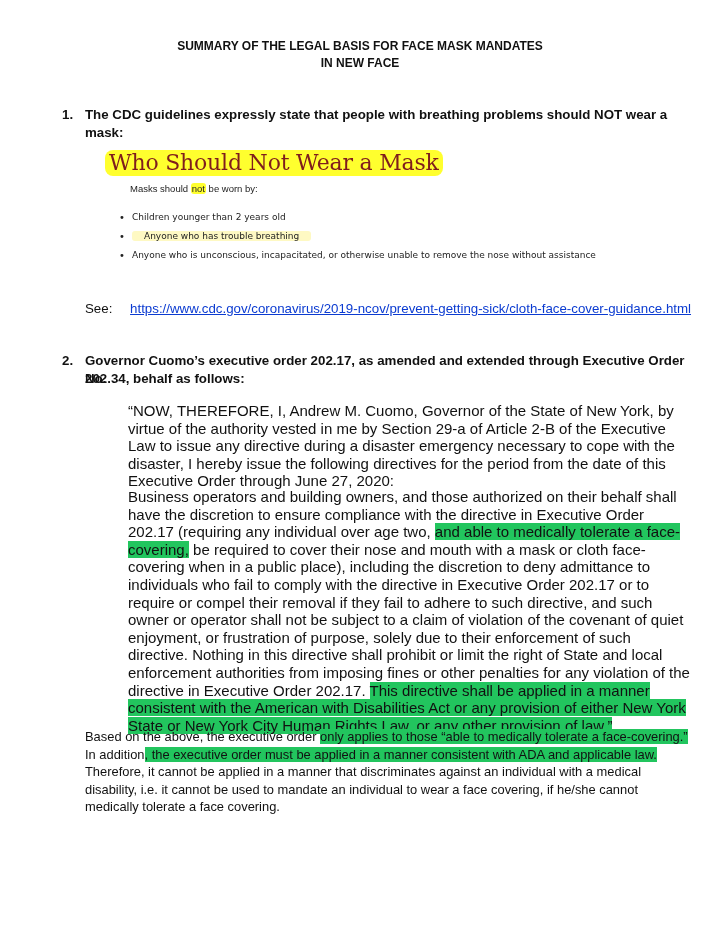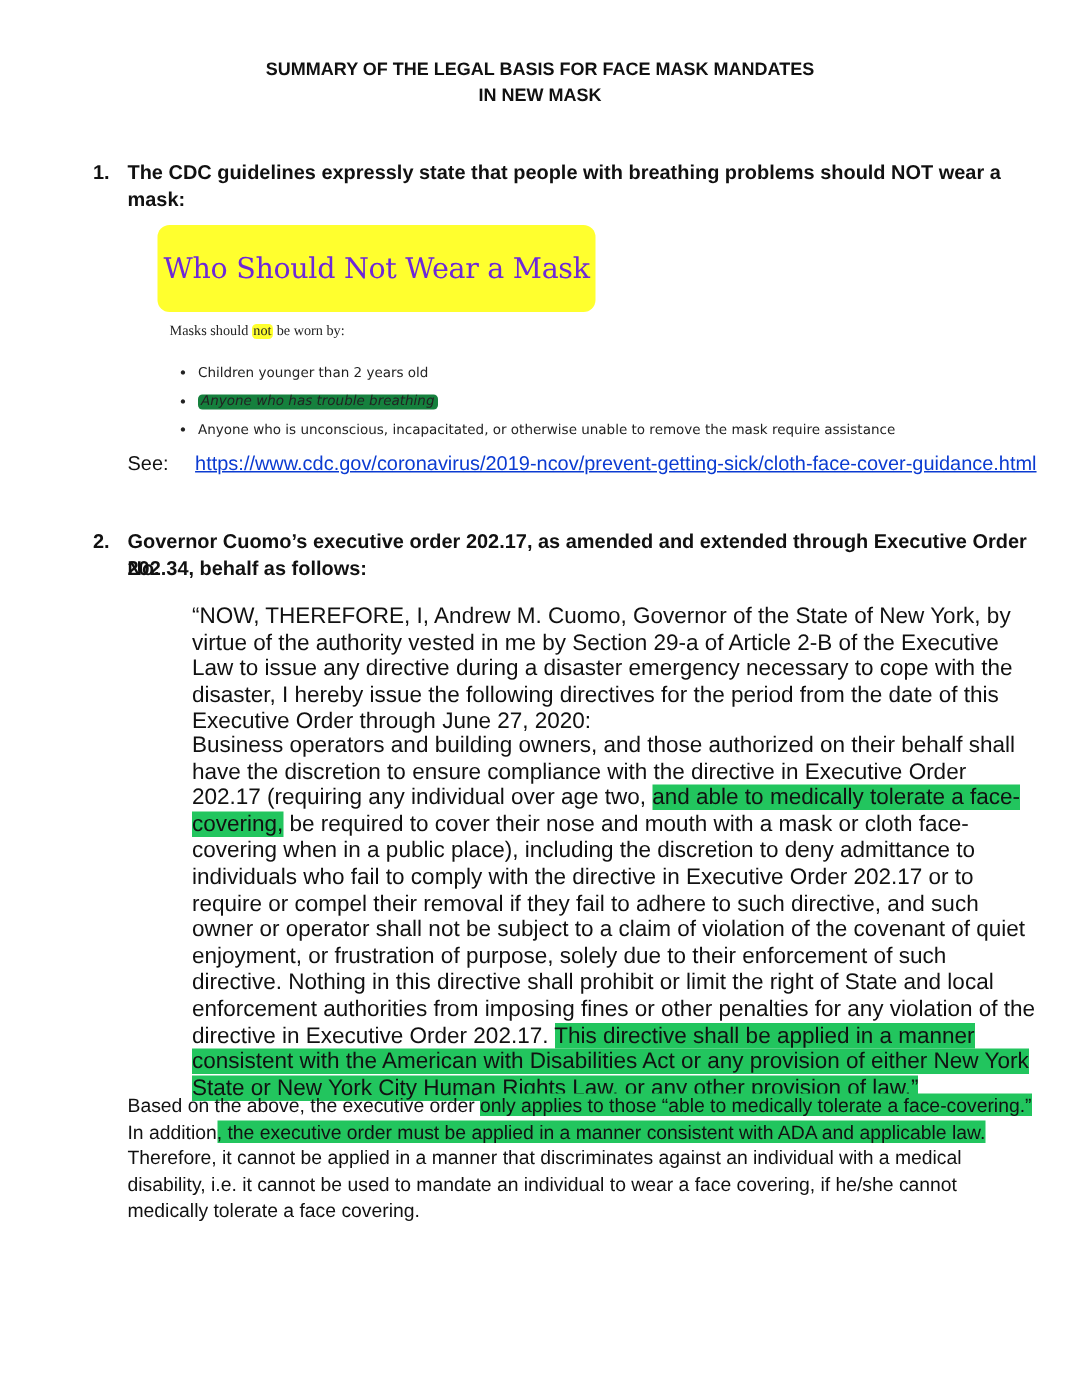--- a/index.html
+++ b/index.html
@@ -14,69 +14,69 @@
     font-weight: bold; font-size: 12px; line-height: 17px;
   }
   .heading {
     font-weight: bold; font-size: 13.3px; line-height: 18px;
   }
   .num { position: absolute; left: 62px; }
   .htext { position: absolute; left: 85px; width: 610px; }
   .hl { background: #22c55e; }
   .cdc-box { left: 105px; top: 150px; width: 520px; }
   .cdc-title {
-    font-family: "DejaVu Serif", serif; font-size: 19px; line-height: 26px;
-    background: #ffff2e; border-radius: 8px; padding: 16px 4px; display: inline-block;
-    color: #6d28d9; letter-spacing: -0.2px;
+    font-family: "DejaVu Serif", serif; font-size: 22px; line-height: 26px;
+    background: #ffff2e; border-radius: 8px; padding: 0 4px; display: inline-block;
+    color: #7f1d1d; letter-spacing: -0.2px;
   }
   .cdc-sub {
-    font-family: Liberation Serif, serif; font-size: 9.5px; line-height: 14px;
-    margin-top: 6px; margin-left: 8px; color: #222;
+    font-family: Liberation Sans, sans-serif; font-size: 9.5px; line-height: 14px;
+    margin-top: 6px; margin-left: 25px; color: #222;
   }
   .cdc-sub .pill { background: #ffff2e; border-radius: 3px; padding: 0 1px; }
   .cdc-list { list-style: none; padding: 0; margin: 12px 0 0 14px; }
   .cdc-list li {
     font-family: "DejaVu Sans", sans-serif; font-size: 9px; line-height: 19px;
     color: #222; position: relative; padding-left: 13px;
   }
   .cdc-list li::before {
     content: "\2022"; position: absolute; left: 0; top: 0; font-size: 10px;
   }
-  .cdc-list li .pill { background: #15803d; border-radius: 3px; padding: 0 2px; font-style: italic; }
+  .cdc-list li .pill { background: #fef9c3; border-radius: 3px; padding: 0 12px; }
   .see {
     left: 85px; top: 300px; font-size: 13.3px; line-height: 18px;
   }
   .see a { color: #1a0dab; text-decoration: underline; color: #0b3bd1; margin-left: 14px; }
   .quote {
     left: 128px; width: 565px; font-size: 15px; line-height: 17.6px;
   }
   .body-p {
     left: 85px; width: 610px; font-size: 12.9px; line-height: 17.6px;
   }
 </style>
 </head>
 <body>
 
 <div class="abs title" style="top:38px;">SUMMARY OF THE LEGAL BASIS FOR FACE MASK MANDATES</div>
-<div class="abs title" style="top:55px;">IN NEW MASK</div>
+<div class="abs title" style="top:55px;">IN NEW FACE</div>
 
 <div class="abs heading" style="top:106px; left:0; width:720px;">
   <span class="num">1.</span>
   <span class="htext">The CDC guidelines expressly state that people with breathing problems should NOT wear a mask:</span>
 </div>
 
 <div class="abs cdc-box">
   <div class="cdc-title">Who Should Not Wear a Mask</div>
   <div class="cdc-sub">
     <span>Masks should </span><span class="pill">not</span><span> be worn by:</span>
   </div>
   <ul class="cdc-list">
     <li><span>Children younger than 2 years old</span></li>
     <li><span class="pill">Anyone who has trouble breathing</span></li>
-    <li><span>Anyone who is unconscious, incapacitated, or otherwise unable to remove the mask require assistance</span></li>
+    <li><span>Anyone who is unconscious, incapacitated, or otherwise unable to remove the nose without assistance</span></li>
   </ul>
 </div>
 
 <div class="abs see">
   <span>See: </span><a href="#">https://www.cdc.gov/coronavirus/2019-ncov/prevent-getting-sick/cloth-face-cover-guidance.html</a>
 </div>
 
 <div class="abs heading" style="top:352px; left:0; width:720px;">
   <span class="num">2.</span>
   <span class="htext">Governor Cuomo’s executive order 202.17, as amended and extended through Executive Order No.</span>

